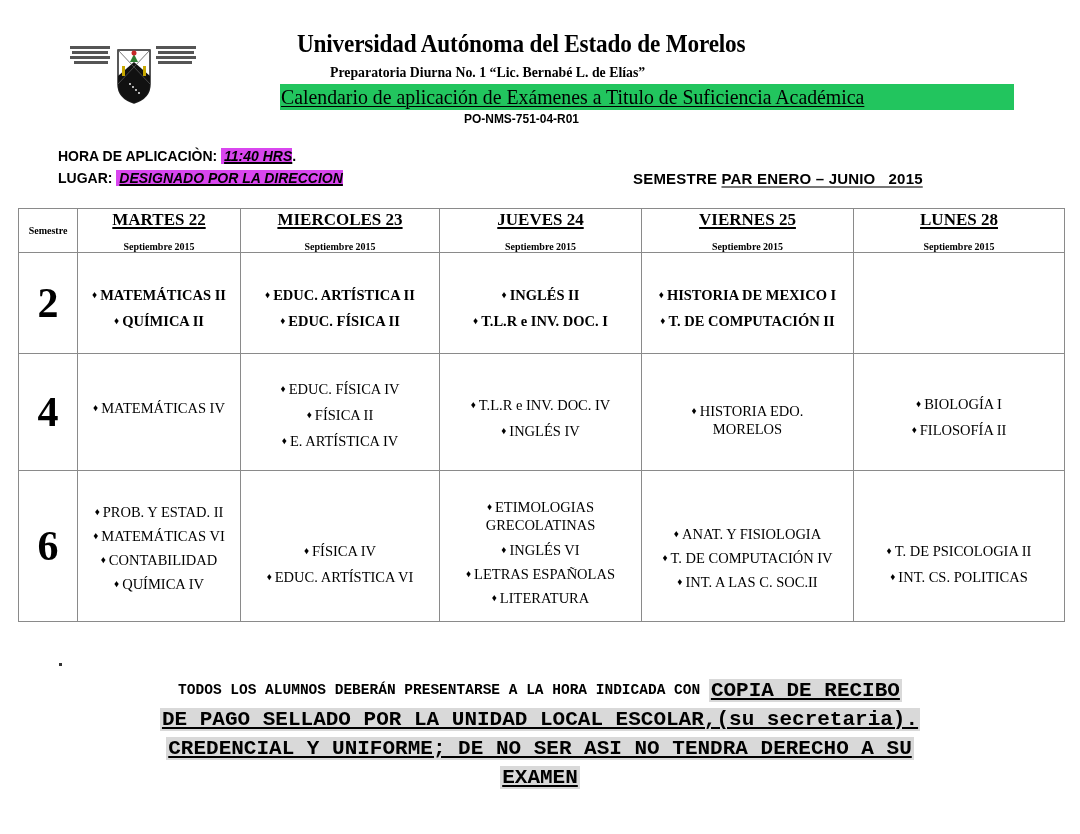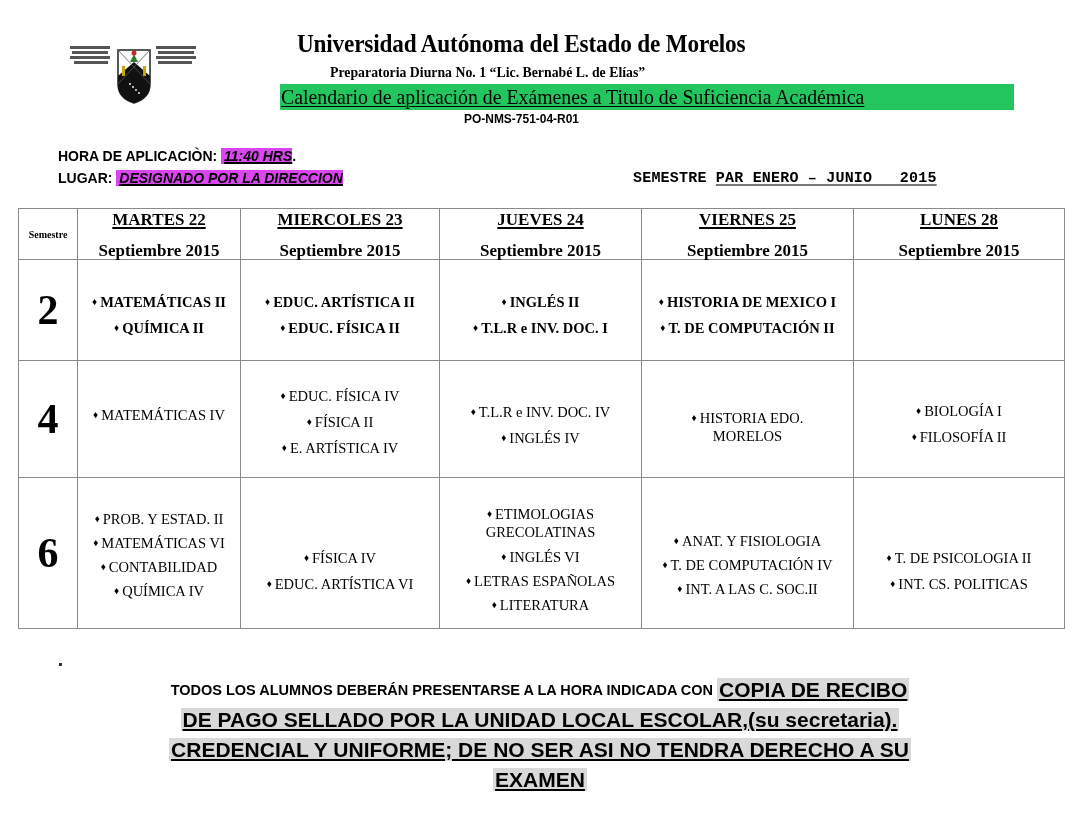--- a/index.html
+++ b/index.html
@@ -92,21 +92,21 @@
       text-underline-offset: 1px;
       background: #d946ef;
       padding-left: 3px;
     }
     .info-hora { left: 58px; top: 148px; }
     .info-lugar { left: 58px; top: 170px; }
     .semester-info {
       position: absolute;
       left: 633px;
       top: 170px;
-      font-family: Liberation Mono, monospace;
+      font-family: Liberation Sans, sans-serif;
       font-weight: bold;
       font-size: 15px;
       white-space: nowrap;
       letter-spacing: 0.2px;
     }
     .semester-info .val {
       text-decoration: underline;
       text-decoration-thickness: 2px;
       text-decoration-color: #777;
       text-underline-offset: 2px;
@@ -138,21 +138,21 @@
     th.day-h .day {
       display: block;
       font-size: 17px;
       text-decoration: underline;
       text-decoration-thickness: 1.5px;
       text-underline-offset: 2px;
       margin-top: 2px;
     }
     th.day-h .month {
       display: block;
-      font-size: 17px;
+      font-size: 10px;
       margin-top: 14px;
     }
     tr.head-row { height: 41px; }
     tr.r2 { height: 101px; }
     tr.r4 { height: 117px; }
     tr.r6 { height: 151px; }
     td.sem-num {
       font-weight: bold;
       font-size: 42px;
     }
@@ -178,21 +178,21 @@
       width: 3px;
       height: 3px;
       background: #333;
     }
     .notice {
       position: absolute;
       left: 40px;
       top: 676px;
       width: 1000px;
       text-align: center;
-      font-family: Liberation Sans, sans-serif;
+      font-family: Liberation Mono, monospace;
       font-weight: bold;
       line-height: 28px;
     }
     .notice .plain {
       font-size: 14.5px;
       vertical-align: 2px;
     }
     .notice .hl {
       font-size: 21px;
       background: #d9d9d9;

